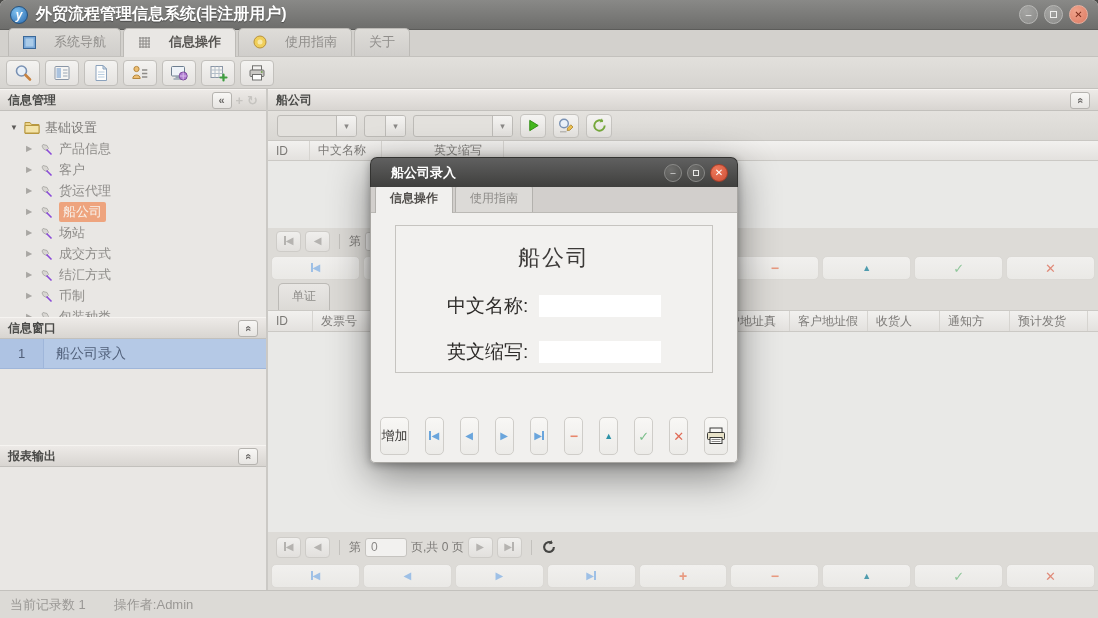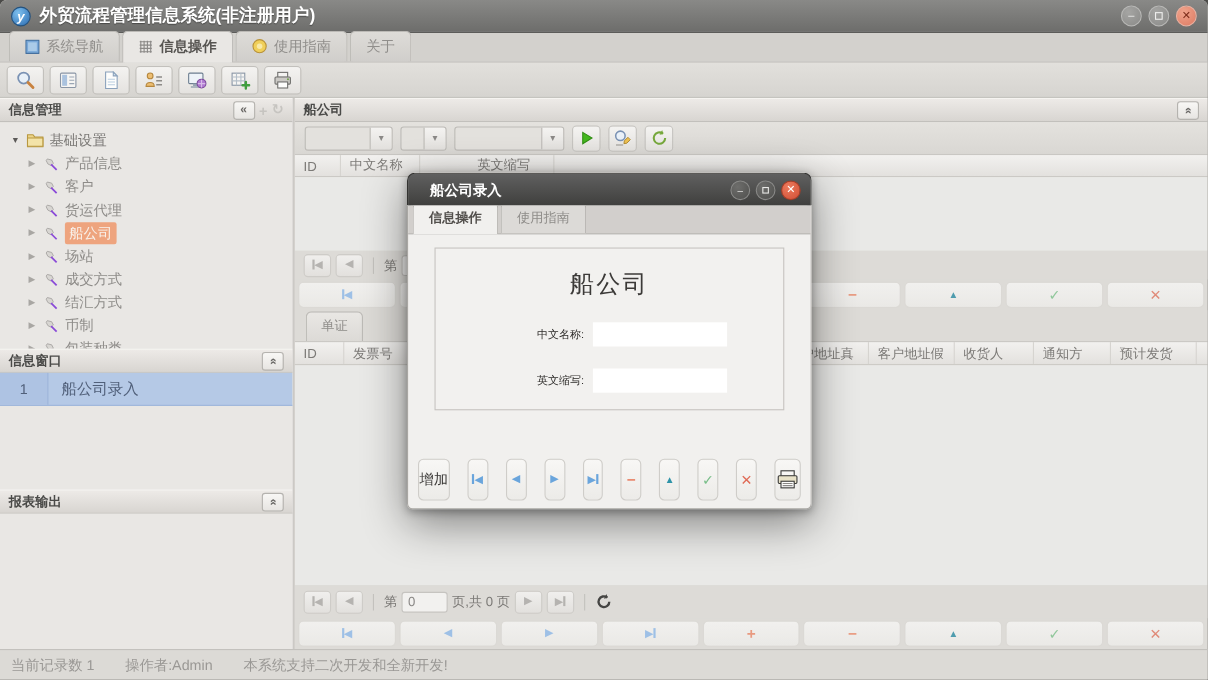--- a/index.html
+++ b/index.html
@@ -12,21 +12,21 @@
   .logo { width:18px; height:18px; border-radius:50%; background:radial-gradient(circle at 35% 30%,#7ec0ee,#2a6ab0); color:#fff; font-weight:bold; font-style:italic; font-size:12px; display:flex; align-items:center; justify-content:center; margin-right:8px; border:1px solid #23527f; }
   .titlebar .title { color:#fff; font-weight:bold; font-size:16px; text-shadow:0 1px 1px rgba(0,0,0,.4); }
   .win-controls { margin-left:auto; display:flex; gap:6px; }
   .wbtn { width:19px; height:19px; border-radius:50%; display:flex; align-items:center; justify-content:center; font-size:10px; color:#efefee; cursor:default; }
   .wbtn.min,.wbtn.max { background:radial-gradient(circle at 35% 30%,#a5a5a3,#8a8a88); border:1px solid #b8b8b6; }
   .wbtn.max .sq { width:7px; height:7px; border:1.5px solid #efefee; display:block; }
   .wbtn.close { background:radial-gradient(circle at 35% 30%,#f0a48c,#dd7a62); border:1px solid #e8b0a0; color:#7c2c1a; font-weight:bold; }
 
   
   .tabbar { height:27px; flex:0 0 27px; background:#d3d1cd; display:flex; align-items:flex-end; padding-left:8px; border-bottom:1px solid #c3c1bd; }
-  .tab { display:flex; align-items:center; gap:6px; padding:4px 14px 5px; margin-right:2px; font-size:13px; color:#908e8b; background:linear-gradient(#dedcd8,#d0cecb); border:1px solid #bcbab6; border-bottom:none; border-radius:5px 5px 0 0;text-align:center; }
+  .tab { display:flex; align-items:center; gap:18px; padding:4px 14px 5px; margin-right:2px; font-size:13px; color:#908e8b; background:linear-gradient(#dedcd8,#d0cecb); border:1px solid #bcbab6; border-bottom:none; border-radius:5px 5px 0 0;text-align:center; }
   .tab.active { background:#e9e7e4; color:#575552; font-weight:bold; position:relative; top:1px; padding-bottom:6px; }
 
   
   .toolbar { height:32px; flex:0 0 32px; background:linear-gradient(#e2e0dc,#d6d4d0); display:flex; align-items:center; gap:5px; padding:0 6px; border-bottom:1px solid #c3c1bd; }
   .tbtn { width:34px; height:26px; border:1px solid #c2c0bc; border-radius:4px; background:linear-gradient(#f4f3f1,#e4e2df); display:flex; align-items:center; justify-content:center; }
 
   
   .content { flex:1; display:flex; overflow:hidden; }
   .sidebar { width:268px; flex:0 0 268px; display:flex; flex-direction:column; border-right:2px solid #cbc9c5; background:#e9e7e4; overflow:hidden; }
   .main { flex:1; display:flex; flex-direction:column; overflow:hidden; background:#dddbd7; }
@@ -106,21 +106,21 @@
   .dlg-titlebar { height:30px; background:linear-gradient(#606060,#3f3f3d); border-radius:7px 7px 0 0; display:flex; align-items:center; padding:0 9px 0 20px; border:1px solid #333331; border-bottom:none; }
   .dlg-titlebar .dtitle { color:#fff; font-weight:bold; font-size:13px; }
   .dlg-frame { background:#f1f0ee; border:1px solid #a9a7a3; border-top:none; border-radius:0 0 5px 5px; height:276px; display:flex; flex-direction:column; overflow:hidden; }
   .dlg-tabs { height:26px; flex:0 0 26px; background:#d2cfcc; display:flex; align-items:flex-end; padding-left:4px; border-bottom:1px solid #bbb9b5; }
   .dtab { padding:4px 14px 5px; font-size:12px; margin-right:2px; border:1px solid #b3b1ad; border-bottom:none; border-radius:4px 4px 0 0; color:#8e8c89; background:#dcdad7; }
   .dtab.active { background:#f1f0ee; color:#524f4c; font-weight:bold; position:relative; top:1px; padding-bottom:6px; }
   .dlg-body { flex:1; padding:12px 24px 0; }
   .form-box { border:1px solid #c6c4c0; background:#f2f1ef; height:148px; }
   .form-title { text-align:center; font-size:22px; color:#3c3a38; margin-top:17px; letter-spacing:2px; }
   .frow { display:flex; align-items:center; justify-content:center; margin-top:20px; }
-  .frow label { font-size:10px; color:#2e2c2a; width:84px; text-align:right; margin-right:8px; }
+  .frow label { font-size:19px; color:#2e2c2a; width:84px; text-align:left; margin-right:8px; }
   .frow input { width:122px; height:22px; border:none; background:#fff; font-size:13px; padding:0 4px; font-family:inherit; }
   .dlg-footer { height:52px; flex:0 0 52px; display:flex; align-items:center; gap:16px; padding:0 9px; }
   .dbtn { height:38px; border:1px solid #cfcdc9; border-radius:5px; background:linear-gradient(#f8f7f5,#ecebe8); display:flex; align-items:center; justify-content:center; font-size:13px; color:#3a3836; font-family:inherit; }
   .dbtn.addw { width:48px; }
   .dbtn.sq { width:31px; }
   .dbtn.print { width:37px; margin-left:auto; }
   .d-nav { color:#6aa5dc; }
   .d-sal { color:#e8876c; }
   .d-teal { color:#2e93a8; }
   .d-grn { color:#7abf8a; }
@@ -548,21 +548,20 @@
         <span class="wbig">
             <span class="g gck c-red">✕</span>
           </span>
       </div>
     </div>
   </div>
 
   <div class="statusbar">
     <span>当前记录数 1</span>
     <span>操作者:Admin</span>
-    <span>本系统支持二次开发和全新开发!</span>
   </div>
 
   <div class="dialog">
     <div class="dlg-titlebar">
       <span class="dtitle">船公司录入</span>
       <span class="dlg-controls">
         <span class="dwbtn min">–</span>
         <span class="dwbtn max">
             <span class="sq"></span>
           </span>

